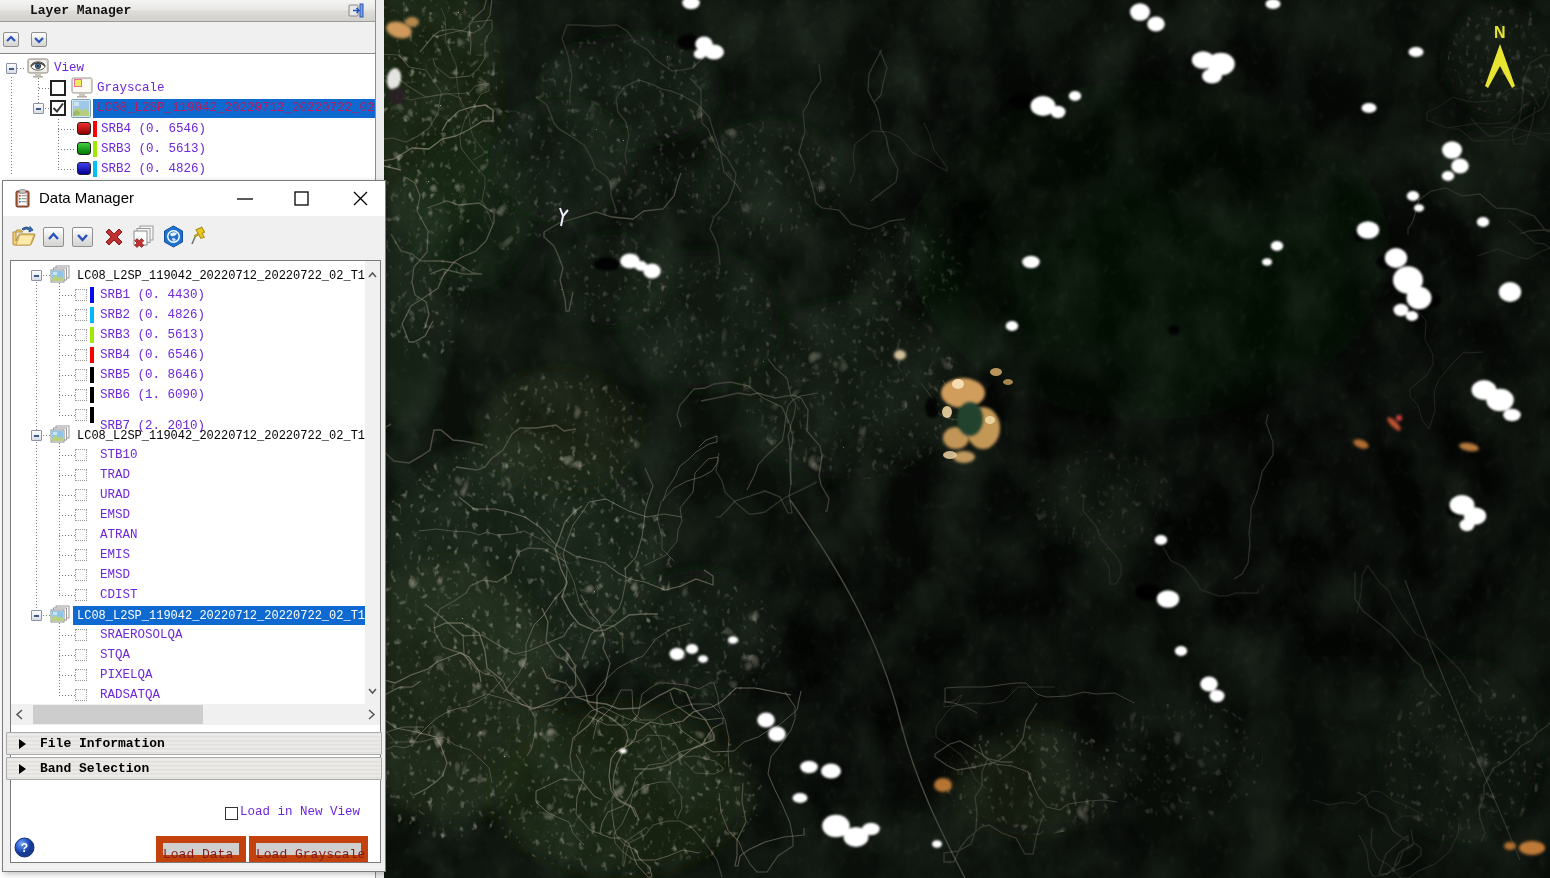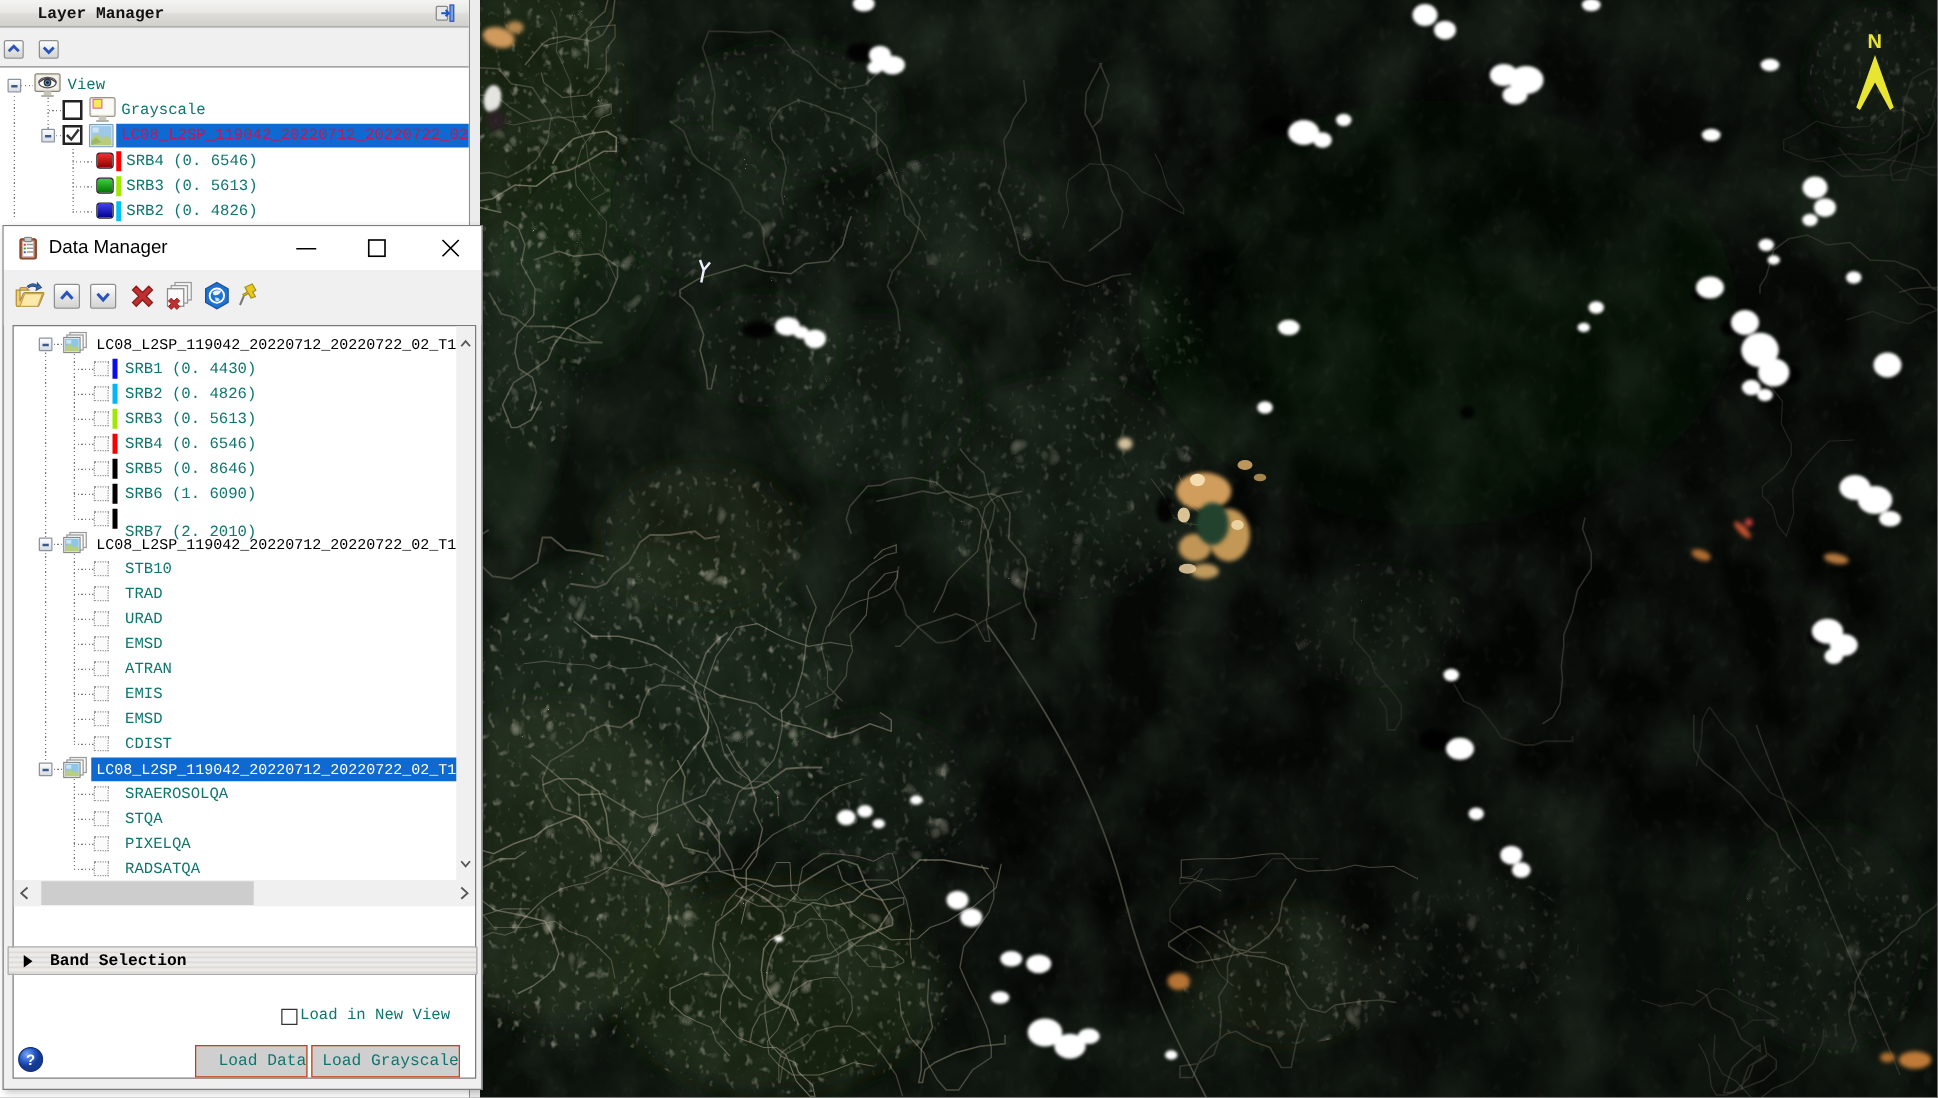--- a/index.html
+++ b/index.html
@@ -3,30 +3,30 @@
 *{margin:0;padding:0;box-sizing:border-box}
 html,body{width:1550px;height:878px;overflow:hidden;background:#f0f0f0;font-family:"Liberation Mono", monospace}
 #app{position:relative;width:1550px;height:878px}
 #map{position:absolute;left:384px;top:0;width:1166px;height:878px;background:#0a0f0a}
 #mapedge{position:absolute;left:375px;top:0;width:9px;height:878px;background:#ececec;border-left:1px solid #8d8d8d}
 #lm{position:absolute;left:0;top:0;width:375px;height:878px;background:#f0f0f0}
 #lmtitle{position:absolute;left:0;top:0;width:375px;height:22px;background:linear-gradient(#f4f4f2,#e9e8e5 45%,#dddcd8 55%,#d2d0cb);border-bottom:1px solid #9b9b9b}
 #lmtitle span{position:absolute;left:30px;top:3px;font:bold 13px "Liberation Mono", monospace;color:#111}
 .tbbtn{position:absolute;width:16px;height:15px;background:linear-gradient(#ffffff,#e3e3e1 60%,#d4d4d2);border:1px solid #8f8f8f;border-radius:2px}
 #lmtree{position:absolute;left:0;top:53px;width:375px;height:825px;background:#fff;border-top:1px solid #888}
-.trow{position:absolute;height:20px;font:12.5px "Liberation Mono", monospace;color:#0f766e;white-space:pre}
+.trow{position:absolute;height:20px;font:12.5px "Liberation Mono", monospace;color:#6d28d9;white-space:pre}
 #dm{position:absolute;left:2px;top:180px;width:384px;height:692px;background:#f0f0f0;border:1px solid #7c7c7c;box-shadow:2px 2px 6px rgba(0,0,0,.25)}
 #dmtitle{position:absolute;left:0;top:0;width:100%;height:35px;background:#ffffff}
 #dmtitle .t{position:absolute;left:36px;top:8px;font:15px "Liberation Sans", sans-serif;color:#000}
 #dmtool{position:absolute;left:0;top:35px;width:100%;height:44px;background:#f0f0f0}
 #dmtreebox{position:absolute;left:7px;top:79px;width:371px;height:603px;background:#fff;border:1px solid #7a7a7a}
 .hdr{position:absolute;left:3px;width:376px;height:23px;background:repeating-linear-gradient(#e2e1de 0px,#efeeec 2px,#dcdbd7 4px);border:1px solid #aaa;border-radius:1px}
 .hdr span{position:absolute;left:33px;top:3px;font:bold 13px "Liberation Mono", monospace;color:#000}
 .hdr .tri{position:absolute;left:12px;top:6px;width:0;height:0;border-left:7px solid #000;border-top:5px solid transparent;border-bottom:5px solid transparent}
-.btn{position:absolute;top:655px;height:26px;background:#cfcfcf;border:1px solid #c2410c;color:#0f766e;font:13px "Liberation Mono", monospace;text-align:right;line-height:24px;white-space:nowrap}
+.btn{position:absolute;top:655px;height:26px;background:#cfcfcf;border:7px solid #c2410c;color:#7f1d1d;font:13px "Liberation Mono", monospace;text-align:left;line-height:24px;white-space:nowrap}
 #sb{position:absolute;left:377px;top:855px;width:1173px;height:23px;background:#e9e9e9}
 .sbseg{position:absolute;top:2px;height:19px;background:#f0f0f0;border:1px solid #ababab}
 #sbtxt{position:absolute;left:208px;top:4px;font:12.5px "Liberation Mono", monospace;color:#000;white-space:nowrap}
 </style></head>
 <body>
 <div id="app">
 <div id="map"><svg width="1166" height="878" viewBox="0 0 1166 878">
         <defs>
 <filter id="b8" x="-40%" y="-40%" width="180%" height="180%">
             <feGaussianBlur stdDeviation="8"></feGaussianBlur>
@@ -621,20 +621,24 @@
             <path d="M4 16 L7.5 12 L11 16" stroke="#555" stroke-width="1.5" fill="none"></path>
             <path d="M4 428 L7.5 432 L11 428" stroke="#555" stroke-width="1.5" fill="none"></path>
           </svg></div>
         <div style="position:absolute;left:0px;top:443px;width:369px;height:21px;background:#f0f0f0">
 <svg width="369" height="21">
             <path d="M11 6 L6 10.5 L11 15" stroke="#555" stroke-width="1.5" fill="none"></path>
             <path d="M358 6 L363 10.5 L358 15" stroke="#555" stroke-width="1.5" fill="none"></path>
           </svg>
 <div style="position:absolute;left:22px;top:1px;width:170px;height:19px;background:#cdcdcd"></div></div>
       </div>
+  <div class="hdr" style="top:551px">
+        <div class="tri"></div>
+        <span>File Information</span>
+      </div>
   <div class="hdr" style="top:576px">
         <div class="tri"></div>
         <span>Band Selection</span>
       </div>
   <div style="position:absolute;left:222px;top:626px;width:13px;height:13px;background:#fff;border:1.5px solid #333"></div>
   <div class="trow" style="left:237px;top:624px">Load in New View</div>
   <div style="position:absolute;left:11px;top:656px"><svg width="21" height="21" viewBox="0 0 21 21">
           <defs>
             <radialGradient id="hg" cx="0.35" cy="0.3">
               <stop offset="0" stop-color="#7aa8f0"></stop>

